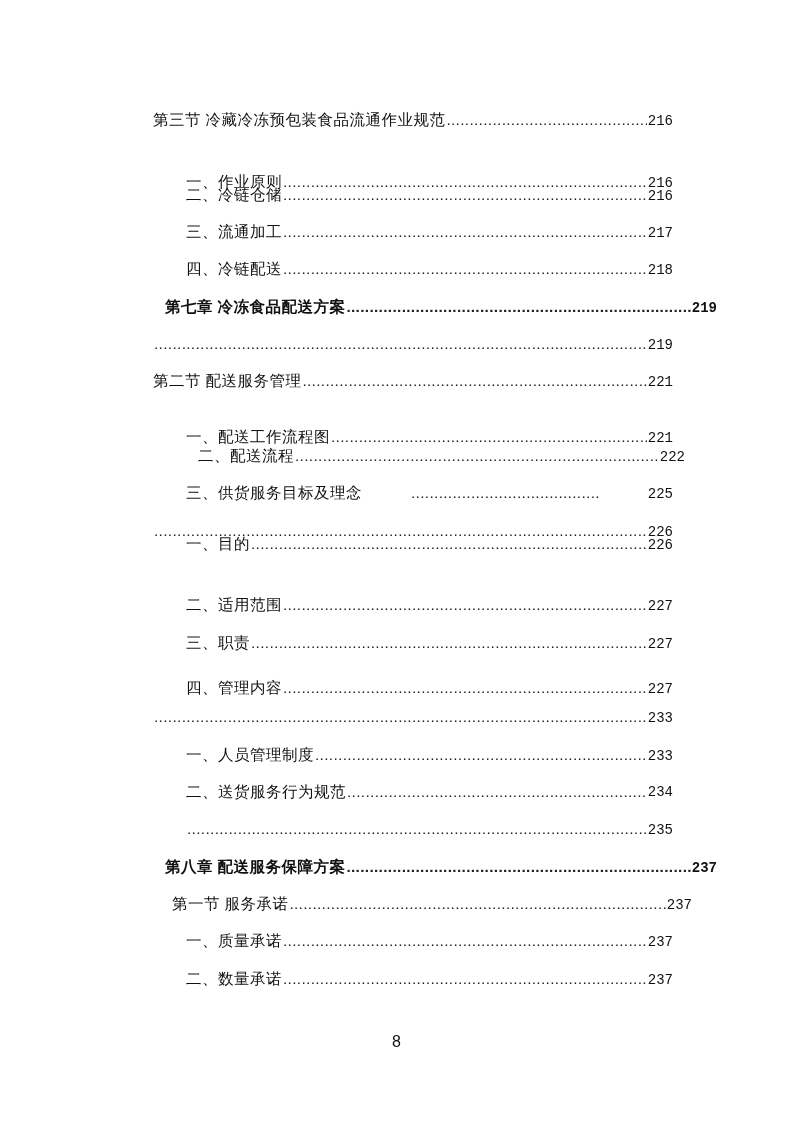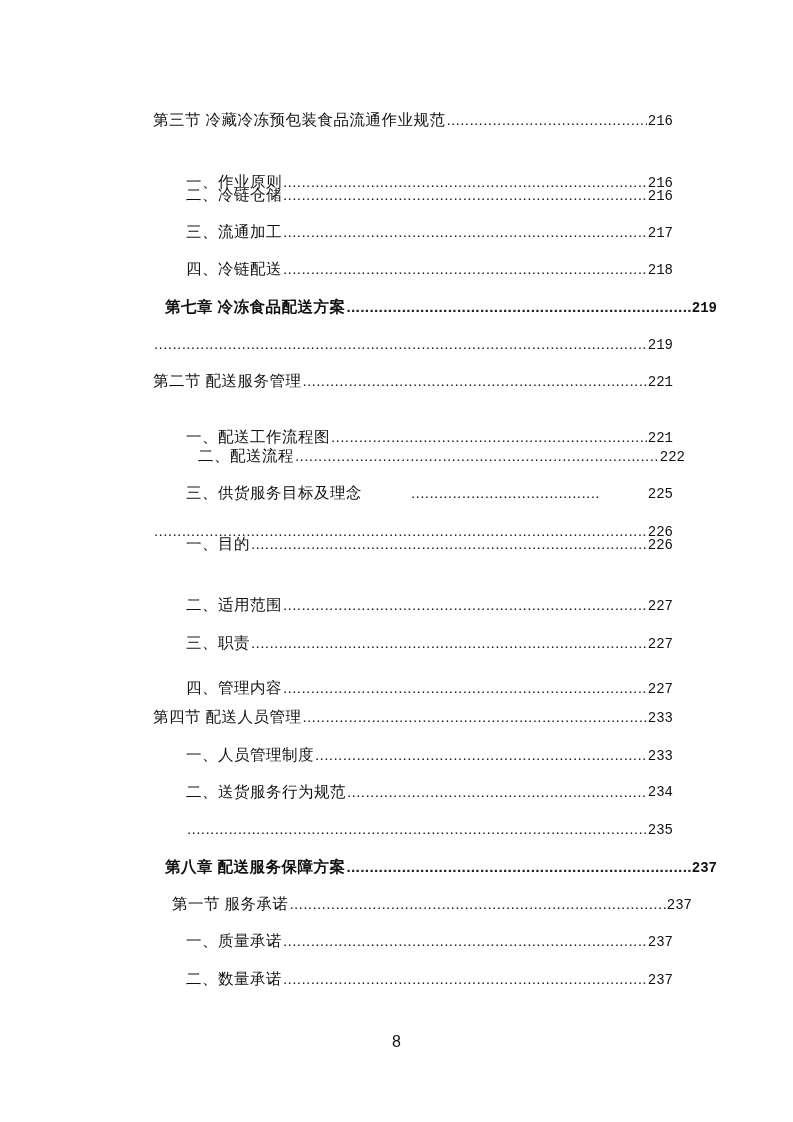--- a/index.html
+++ b/index.html
@@ -141,21 +141,20 @@
     <span class="title">三、职责</span>
     <span class="leader"></span>
     <span class="page">227</span>
   </div>
   <div class="toc-row item" style="top:668px;left:186px;width:487px;margin-top:8px;">
     <span class="title">四、管理内容</span>
     <span class="leader"></span>
     <span class="page">227</span>
   </div>
   <div class="toc-row section" style="top:705px;left:153px;width:520px;">
-    <span class="title">第四节  配送人员管理</span>
     <span class="leader"></span>
     <span class="page">233</span>
   </div>
   <div class="toc-row item" style="top:743px;left:186px;width:487px;">
     <span class="title">一、人员管理制度</span>
     <span class="leader"></span>
     <span class="page">233</span>
   </div>
   <div class="toc-row item" style="top:780px;left:186px;width:487px;align-items:flex-end;">
     <span class="title">二、送货服务行为规范</span>

